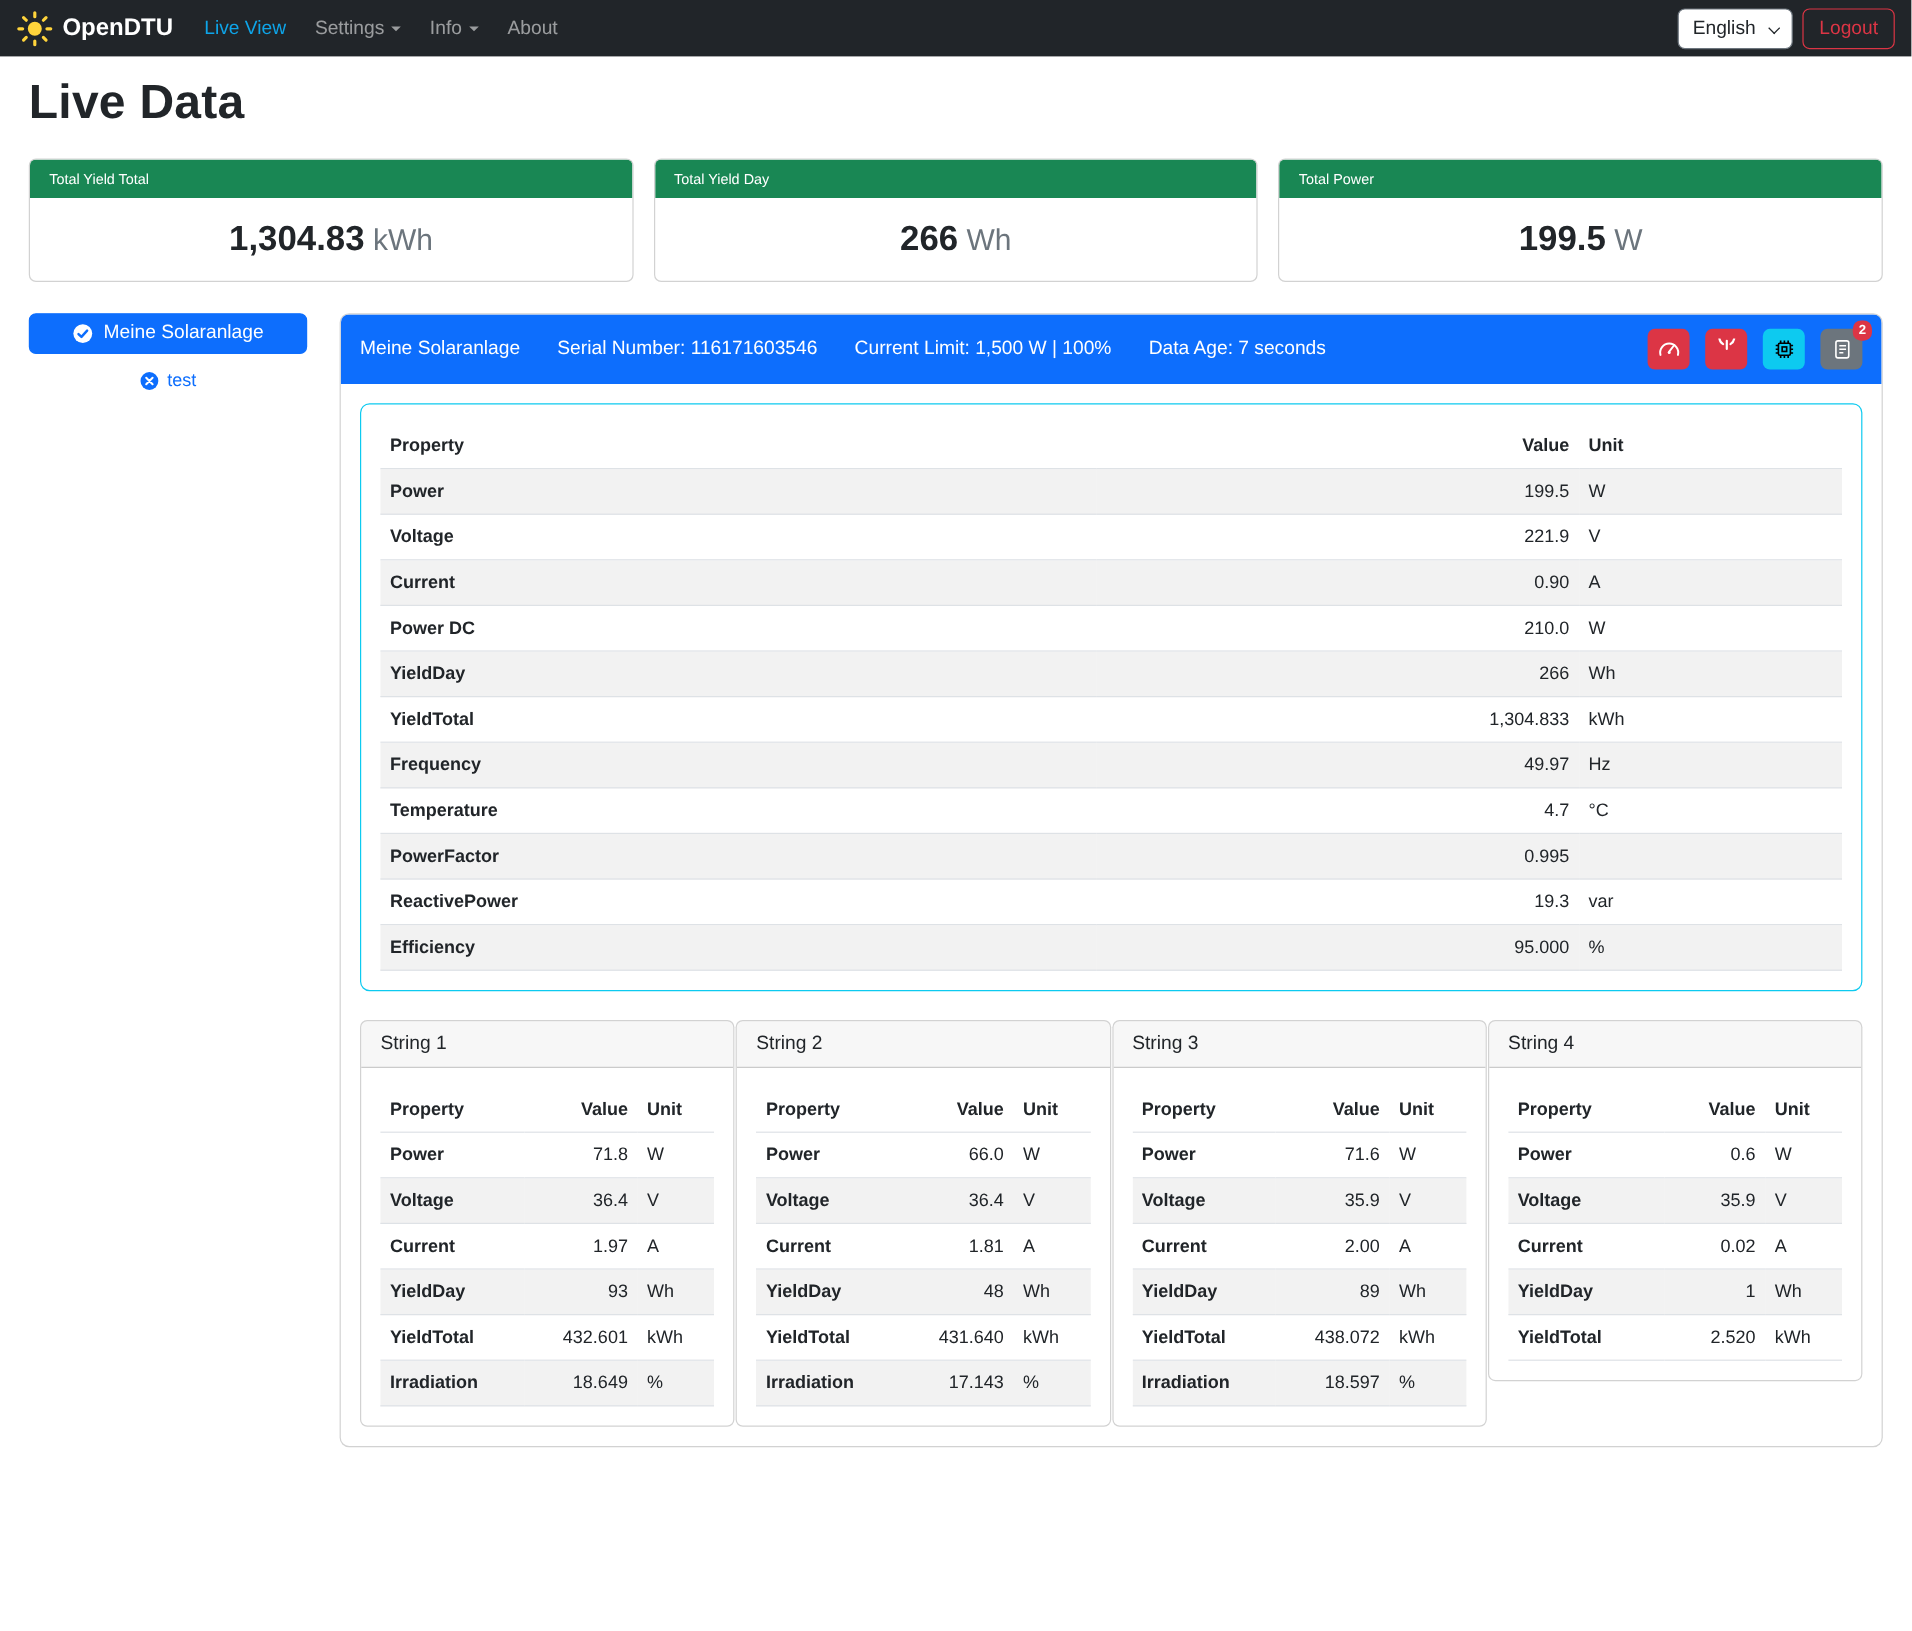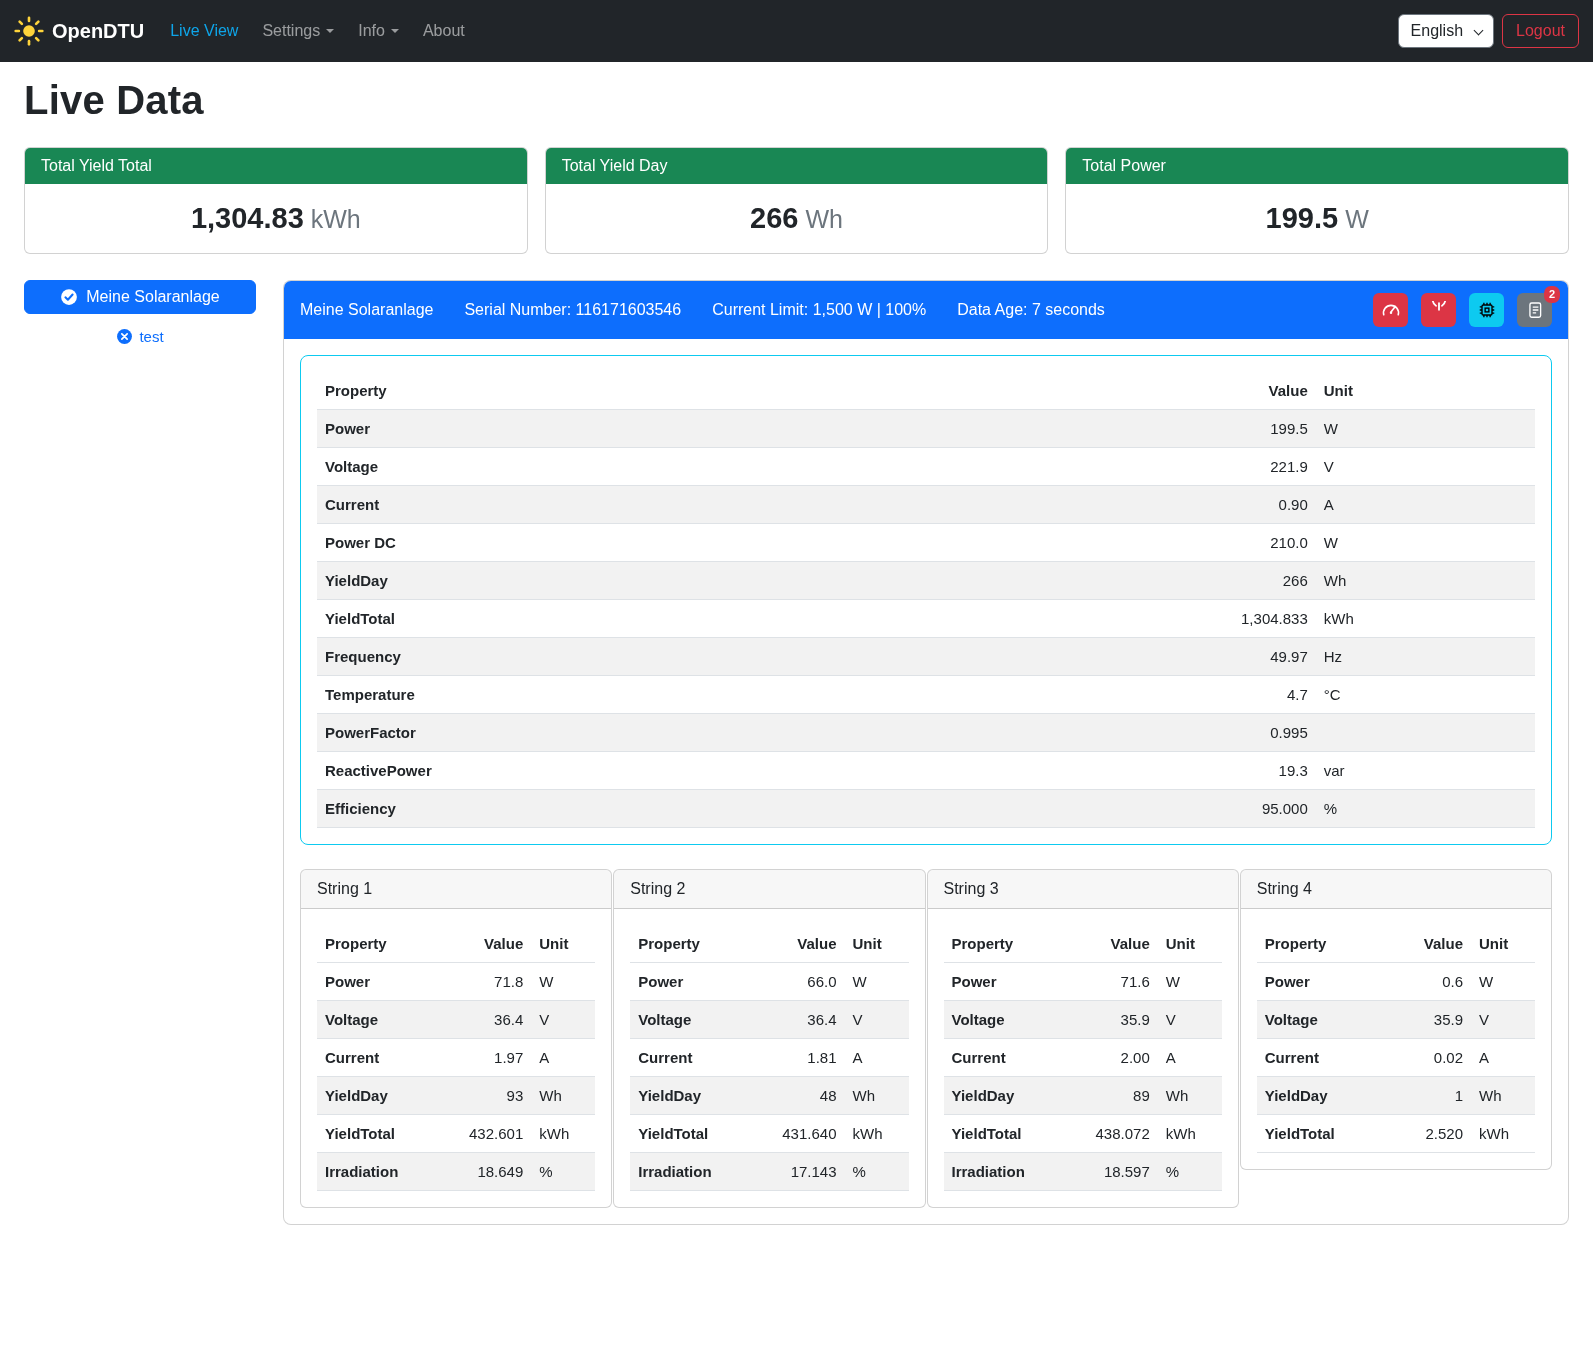--- a/index.html
+++ b/index.html
@@ -8,21 +8,21 @@
   body {
     font-family: "Liberation Sans", sans-serif;
     color: #212529;
     width: 1593px;
     min-height: 1359px;
   }
 
   
   .navbar {
     background: #212529;
-    height: 62px;
+    height: 47px;
     display: flex;
     align-items: center;
     padding: 0 14px;
   }
   .brand {
     display: flex;
     align-items: center;
     gap: 8px;
     color: #fff;
     font-size: 20px;
@@ -100,21 +100,21 @@
   }
   .card {
     background: #fff;
     border: 1px solid rgba(0,0,0,0.175);
     border-radius: 6px;
     overflow: hidden;
   }
   .card-header-green {
     background: #198754;
     color: #fff;
-    font-size: 16px;
+    font-size: 12px;
     padding: 9px 16px;
   }
   .card-body-center {
     padding: 18px 16px;
     text-align: center;
   }
   .big-value { font-size: 29px; font-weight: 700; color: #212529; }
   .big-unit { font-size: 25px; font-weight: 400; color: #6c757d; margin-left: 7px; }
 
   

